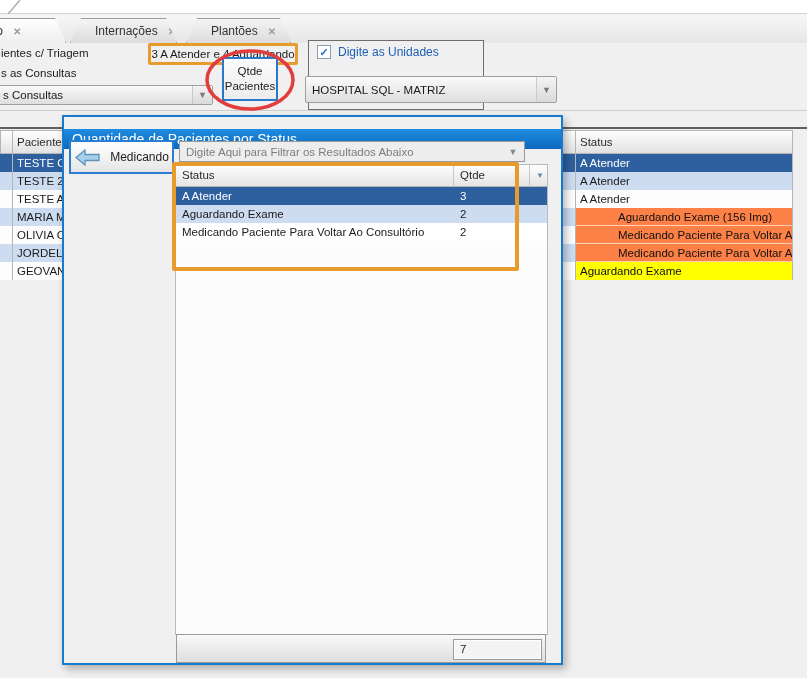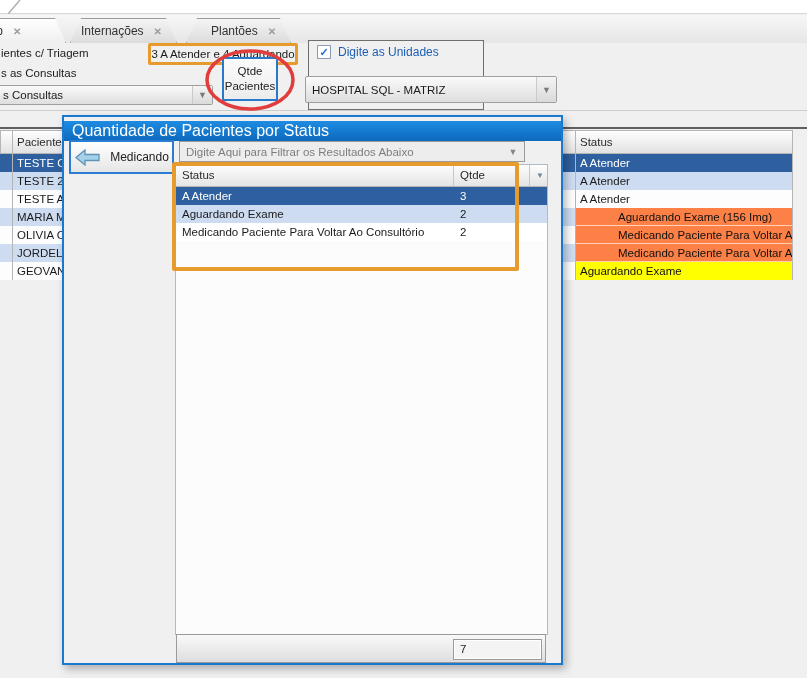--- a/index.html
+++ b/index.html
@@ -44,21 +44,21 @@
   .gcell { position:absolute; height:18px; line-height:18px; padding:0 4px; overflow:hidden; white-space:nowrap; border-right:1px solid #b5b5b5; }
   .row-sel    { background:#2e5f9e; color:#ffffff; }
   .row-alt    { background:#cddcf1; color:#1b1b1b; }
   .row-plain  { background:#fdfdfd; color:#1b1b1b; }
   .row-orange { background:#fd8046; color:#101010; border-bottom:1px solid #ffd0b5;padding-left:42px; }
   .row-yellow { background:#ffff00; color:#101010; }
   .gcell.nb { border-right:none; }
 
   
   .modal { left:62px; top:115px; width:501px; height:550px; border:2px solid #1879cf; background:#f0f0f0; box-shadow:3px 4px 8px rgba(0,0,0,.28); }
-  .modal-title { position:absolute; left:0; top:4px; width:100%; height:20px; background:linear-gradient(#1e8ce2,#0c69bd); color:#fff; font-size:16px; line-height:20px; padding-left:8px; }
+  .modal-title { position:absolute; left:0; top:12px; width:100%; height:20px; background:linear-gradient(#1e8ce2,#0c69bd); color:#fff; font-size:14px; line-height:20px; padding-left:8px; }
   .retornar { position:absolute; left:5px; top:23px; width:105px; height:34px; border:2px solid #2b7cd3; background:linear-gradient(#ffffff,#e6e6e6); display:flex; align-items:center; justify-content:center; gap:9px; font-size:12px; color:#222; }
   .filtercombo { position:absolute; left:115px; top:24px; width:346px; height:21px; background:#ededed; border:1px solid #9a9a9a; display:flex; align-items:center; }
   .filtercombo .ftext { flex:1; color:#7d7d7d; padding:0 6px; white-space:nowrap; overflow:hidden; }
   .filtercombo .farrow { width:22px; text-align:center; color:#888; font-size:9px; }
 
   .mgrid { position:absolute; left:111px; top:47px; width:373px; height:471px; border:1px solid #b2bac2; background:#fcfcfc; }
   .mhead { position:absolute; top:0; height:22px; background:linear-gradient(#fefefe,#e4e4e4); border-right:1px solid #c6c6c6; border-bottom:1px solid #b5b5b5; line-height:21px; padding:0 6px; color:#2a2a2a; }
   .mrow { position:absolute; height:18px; width:100%; }
   .mcell { position:absolute; height:18px; line-height:18px; padding:0 6px; overflow:hidden; white-space:nowrap; }
   .mfootbar { position:absolute; left:112px; top:517px; width:370px; height:29px; border:1px solid #9a9a9a; background:linear-gradient(#f9f9f9,#dedede); }
@@ -75,21 +75,21 @@
   <div class="abs topstrip"></div>
   <svg class="abs topstrip-diag" width="18" height="14" viewBox="0 0 18 14">
       <line x1="2" y1="14" x2="14" y2="0" stroke="#b0b0b0" stroke-width="1.5"></line>
     </svg>
 
   <div class="abs tabbar">
     <div class="tab active" style="left:-52px; width:118px;">
       <span>imento</span>
       <span class="close">✕</span>
     </div>
-    <div class="tab" style="left:70px; width:107px;justify-content:flex-end;">
+    <div class="tab" style="left:70px; width:107px;">
       <svg class="tabicon" viewBox="0 0 16 14">
         <rect x="1" y="5" width="14" height="6" rx="1.5" fill="#aebfca" stroke="#7f93a0" stroke-width="1"></rect>
         <rect x="4" y="2" width="8" height="4" rx="1" fill="#e8eef2" stroke="#8fa3b0" stroke-width="1"></rect>
         <rect x="3" y="8" width="10" height="4" fill="#dfe7ec" stroke="#8fa3b0" stroke-width="1"></rect>
       </svg>
       <span>Internações</span>
       <span class="close">✕</span>
     </div>
     <div class="tab" style="left:186px; width:105px;">
       <svg class="tabicon" viewBox="0 0 16 14">

